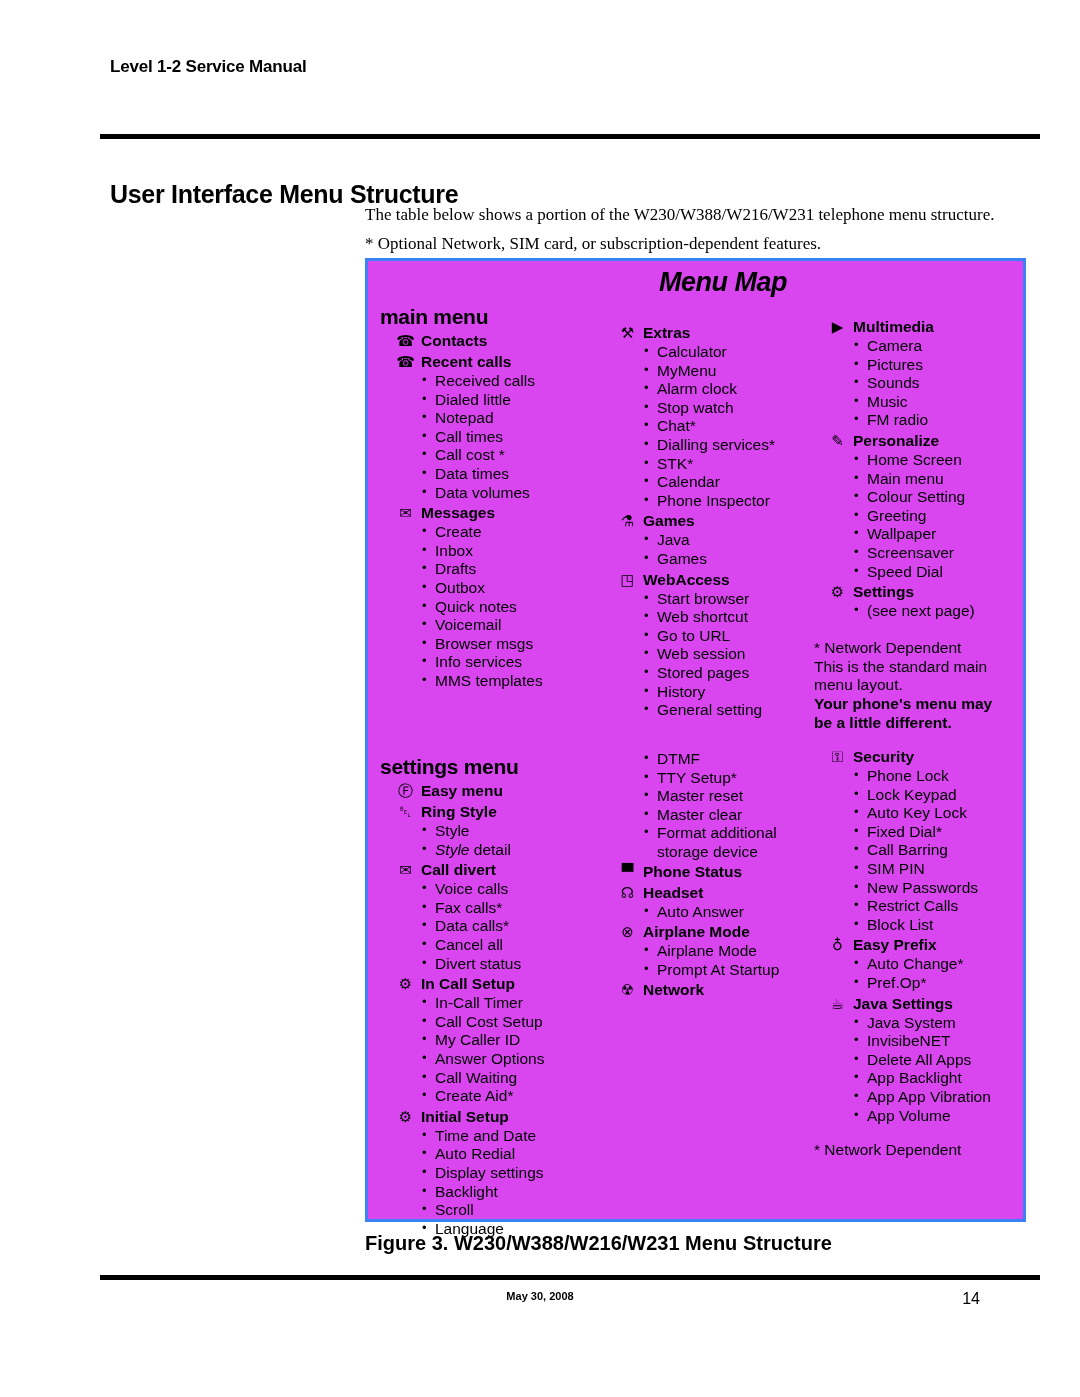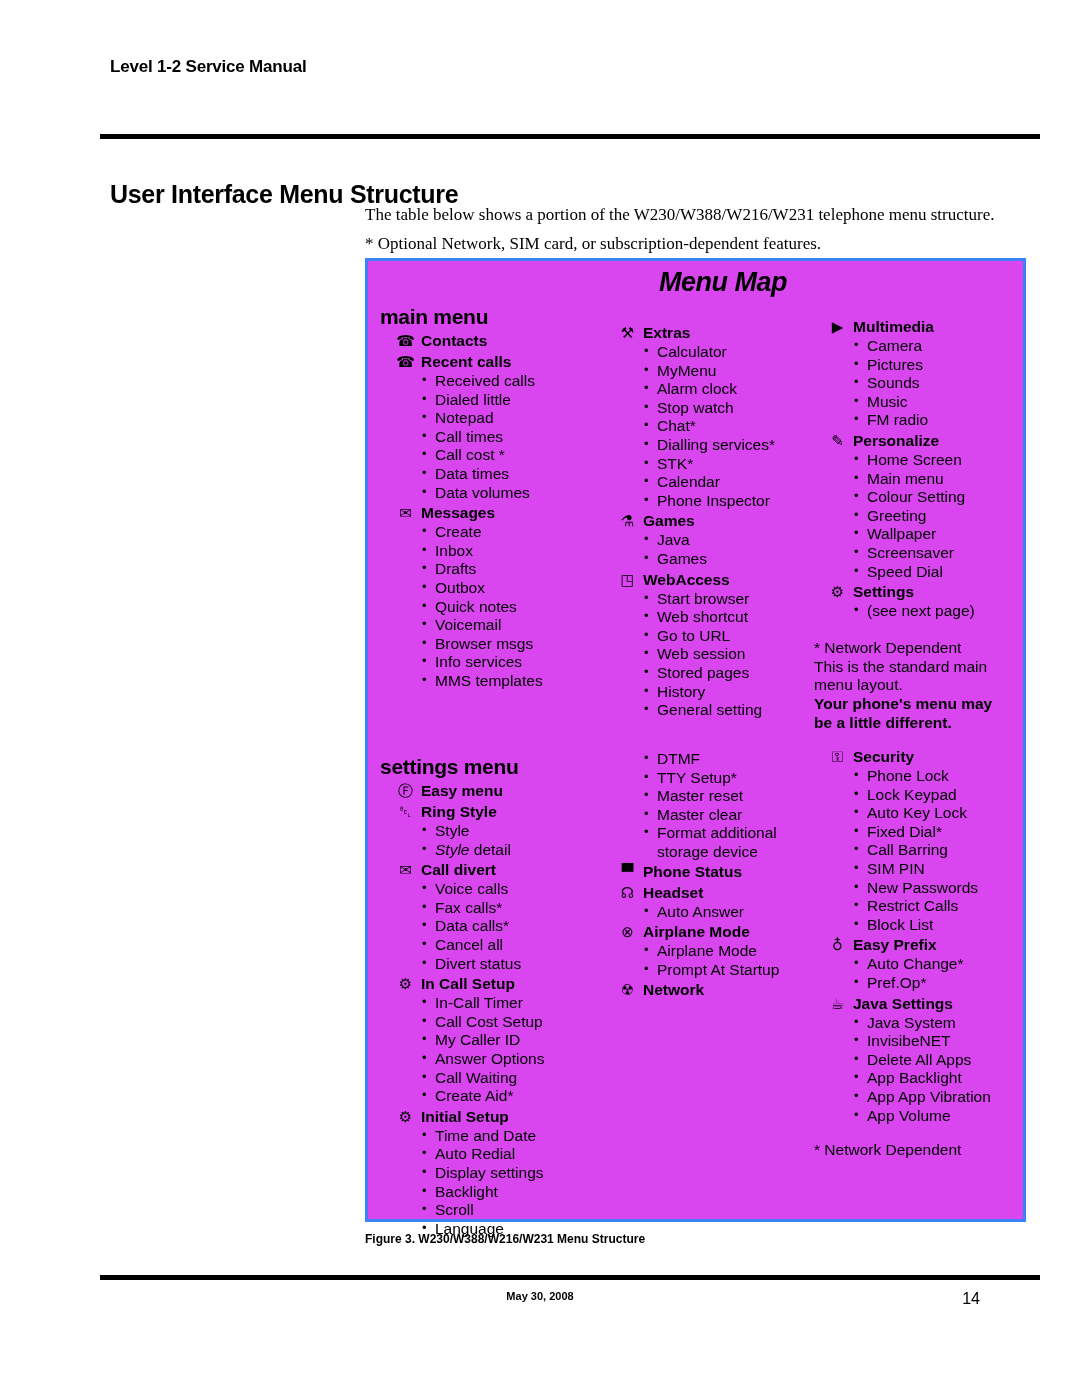--- a/index.html
+++ b/index.html
@@ -53,21 +53,21 @@
     font-size: 17px;
     line-height: 29px;
   }
   .intro div { white-space: nowrap; }
 
   .fig-caption {
     position: absolute;
     left: 365px;
     top: 1232px;
     font-weight: bold;
-    font-size: 12px;
+    font-size: 20px;
     white-space: nowrap;
   }
 
   .footer-date {
     position: absolute;
     left: 0;
     top: 1290px;
     width: 1080px;
     text-align: center;
     font-weight: bold;

